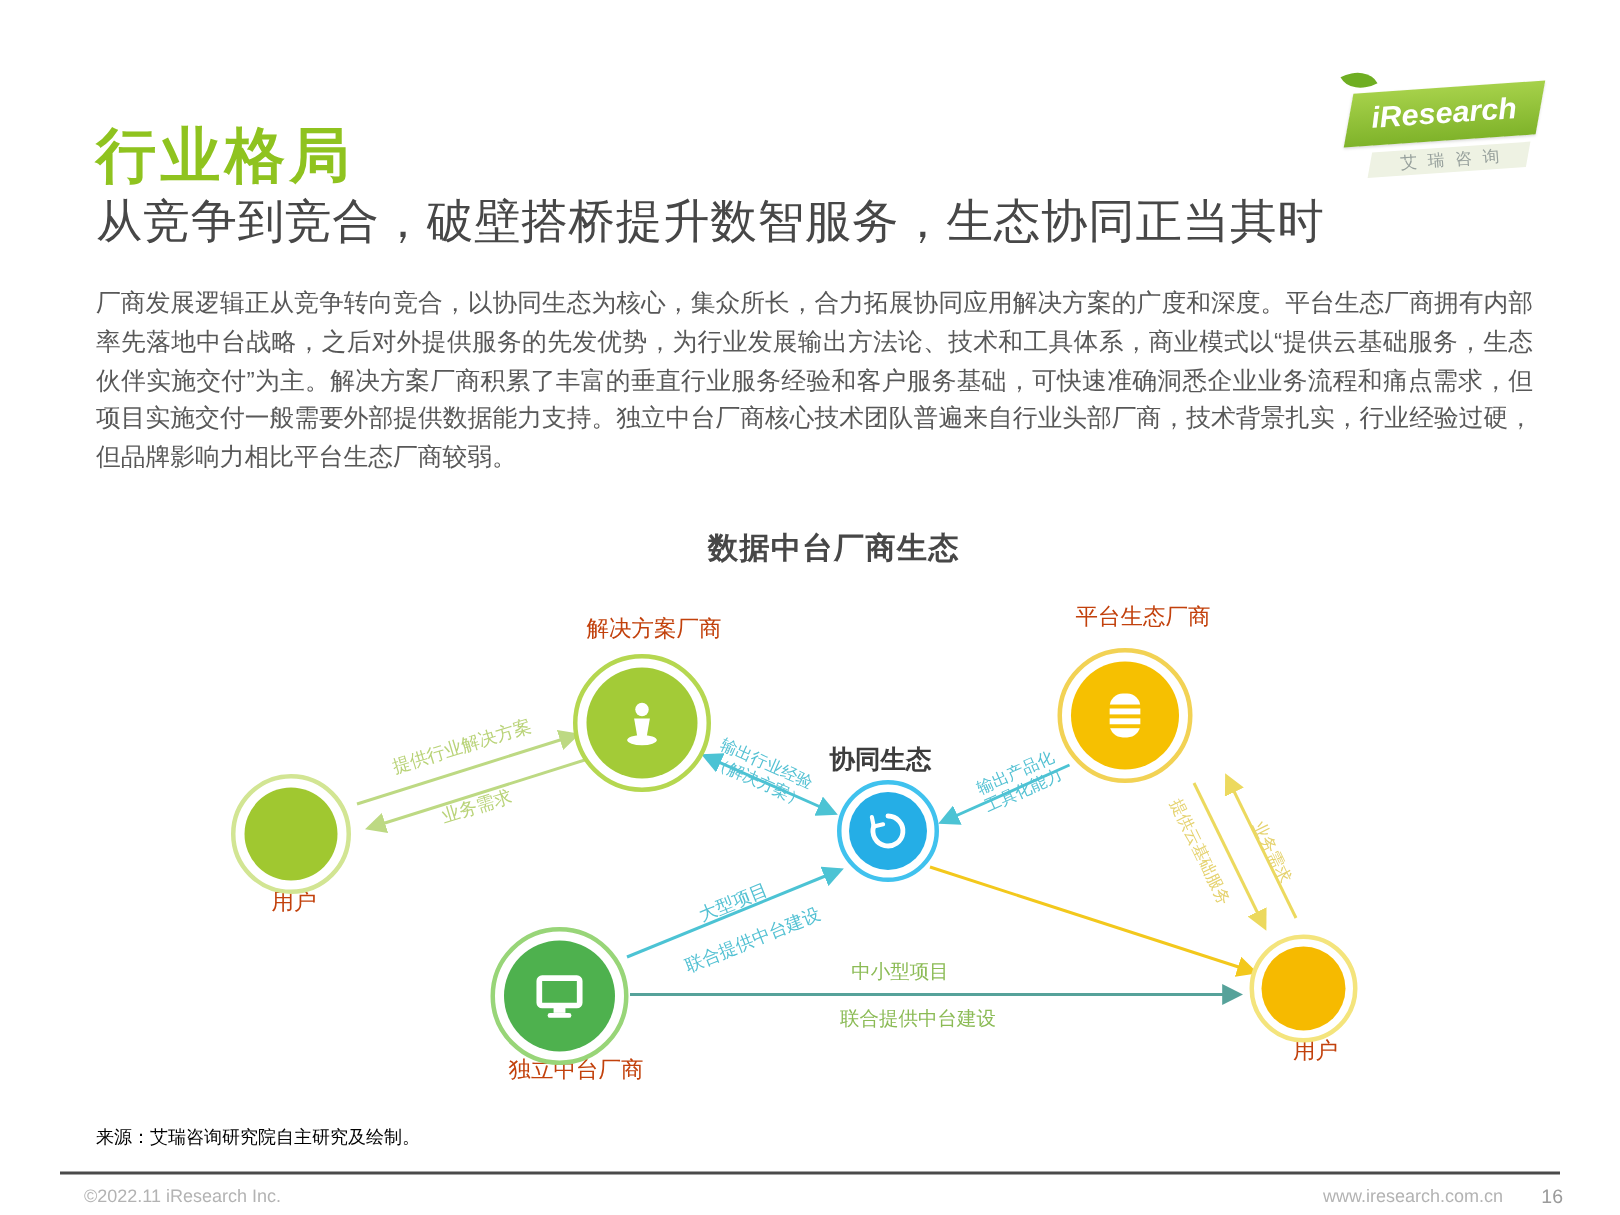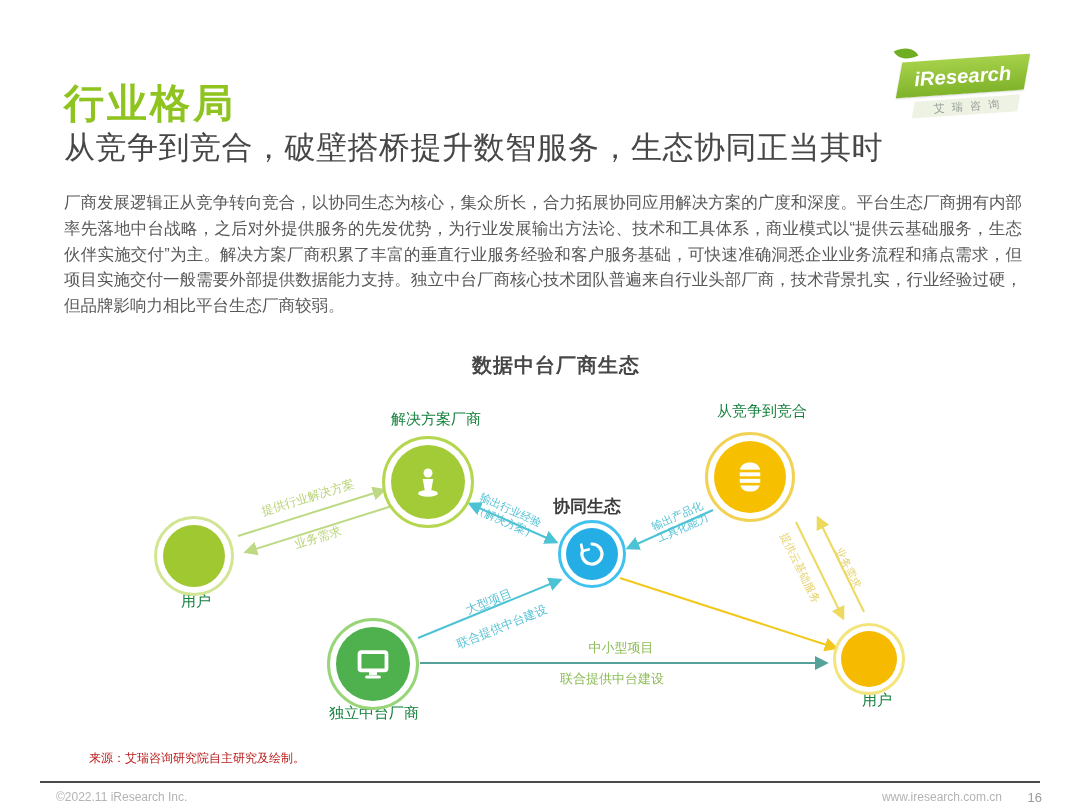--- a/index.html
+++ b/index.html
@@ -60,35 +60,35 @@
     position:absolute; left:556px; top:12px; transform:translateX(-50%);
     font-size:20px; font-weight:bold; color:#474747; letter-spacing:1px;
     white-space:nowrap;
   }
   .arrow-layer { position:absolute; left:0; top:0; width:1080px; height:410px; }
   .node { position:absolute; border-radius:50%; background:#ffffff;
           display:flex; align-items:center; justify-content:center; }
   .node-inner { border-radius:50%; display:flex; align-items:center; justify-content:center; }
   .node-label {
     position:absolute; transform:translateX(-50%);
-    font-size:15px; color:#15803d; white-space:nowrap;
+    font-size:15px; color:#c2410c; white-space:nowrap;
   }
   .node-label.bold { font-weight:bold; color:#3d3d3d; font-size:17px; }
   .edge-label {
     position:absolute; transform:translate(-50%,-50%);
     font-size:12px; white-space:nowrap; text-align:center;
   }
   .edge-label.teal { color:#53c1d3; font-size:11px; line-height:13px; }
   .edge-label.lgreen { color:#b9d378; }
   .edge-label.green { color:#8bbb55; font-size:13px; }
   .edge-label.lyellow { color:#e5d26e; font-size:11px; }
   
   .source {
     position:absolute; left:64px; top:750px;
-    font-size:12px; color:#b91c1c;margin-left:25px;
+    font-size:12px; color:#000000;
   }
   .footer-line {
     position:absolute; left:40px; top:781px; width:1000px; height:2px;
     background:#4a4a4a;
   }
   .footer-copyright {
     position:absolute; left:56px; top:790px; font-size:12px; color:#b3b3b3;text-align:right;
   }
   .footer-website {
     position:absolute; right:78px; top:790px; font-size:12px; color:#b3b3b3;
@@ -142,24 +142,24 @@
     <line x1="470" y1="164" x2="556" y2="202" stroke="#4cc3d4" stroke-width="2" marker-start="url(#m-teal)" marker-end="url(#m-teal)"></line>
     <line x1="713" y1="170" x2="628" y2="208" stroke="#4cc3d4" stroke-width="2" marker-end="url(#m-teal)"></line>
     <line x1="418" y1="298" x2="560" y2="240" stroke="#4cc3d4" stroke-width="2" marker-end="url(#m-teal)"></line>
     <line x1="620" y1="238" x2="836" y2="308" stroke="#f3c81c" stroke-width="2" marker-end="url(#m-yellow)"></line>
     <line x1="420" y1="323" x2="826" y2="323" stroke="#56a29a" stroke-width="2" marker-end="url(#m-dteal)"></line>
     <line x1="796" y1="182" x2="843" y2="278" stroke="#ecd95e" stroke-width="2" marker-end="url(#m-lyellow)"></line>
     <line x1="818" y1="178" x2="864" y2="272" stroke="#ecd95e" stroke-width="2" marker-start="url(#m-lyellow)"></line>
   </svg>
 
   <div class="node-label" style="left:436px; top:70px;">解决方案厂商</div>
-  <div class="node-label" style="left:762px; top:62px;">从竞争到竞合</div>
+  <div class="node-label" style="left:762px; top:62px;">平台生态厂商</div>
   <div class="node-label bold" style="left:587px; top:155px;">协同生态</div>
   <div class="node-label" style="left:196px; top:252px;">用户</div>
-  <div class="node-label" style="left:374px; top:364px;">独立中台厂商</div>
+  <div class="node-label" style="left:384px; top:364px;">独立中台厂商</div>
   <div class="node-label" style="left:877px; top:351px;">用户</div>
 
   <div class="node" style="left:382px; top:96px; width:92px; height:92px; border:3px solid #b5d750;">
     <div class="node-inner" style="width:74px; height:74px; background:#a3cb37;">
       <svg width="36" height="36" viewBox="0 0 24 24">
         <circle cx="12" cy="6" r="3" fill="#fff"></circle>
         <path d="M8.5 10 h7 l-1.4 8 h-4.2 z" fill="#fff"></path>
         <ellipse cx="12" cy="19.6" rx="6.6" ry="2.3" fill="#fff"></ellipse>
       </svg>
     </div>
@@ -212,21 +212,21 @@
   </div>
 
   <div class="edge-label teal" style="left:680px; top:182px; transform:translate(-50%,-50%) rotate(-24deg);">
     <div>输出产品化</div>
     <div>工具化能力</div>
   </div>
 
   <div class="edge-label teal" style="left:489px; top:262px; font-size:12px; transform:translate(-50%,-50%) rotate(-22deg);">大型项目</div>
   <div class="edge-label teal" style="left:502px; top:287px; font-size:12px; transform:translate(-50%,-50%) rotate(-22deg);">联合提供中台建设</div>
 
-  <div class="edge-label green" style="left:621px; top:308px;text-align:center;">中小型项目</div>
+  <div class="edge-label green" style="left:600px; top:308px;text-align:center;">中小型项目</div>
   <div class="edge-label green" style="left:612px; top:339px;">联合提供中台建设</div>
 
   <div class="edge-label lyellow" style="left:800px; top:228px; transform:translate(-50%,-50%) rotate(64deg);">提供云基础服务</div>
   <div class="edge-label lyellow" style="left:848px; top:228px; transform:translate(-50%,-50%) rotate(64deg);">业务需求</div>
 </div>
 
 <div class="source">来源：艾瑞咨询研究院自主研究及绘制。</div>
 <div class="footer-line"></div>
 <div class="footer-copyright">©2022.11 iResearch Inc.</div>
 <div class="footer-website">www.iresearch.com.cn</div>

